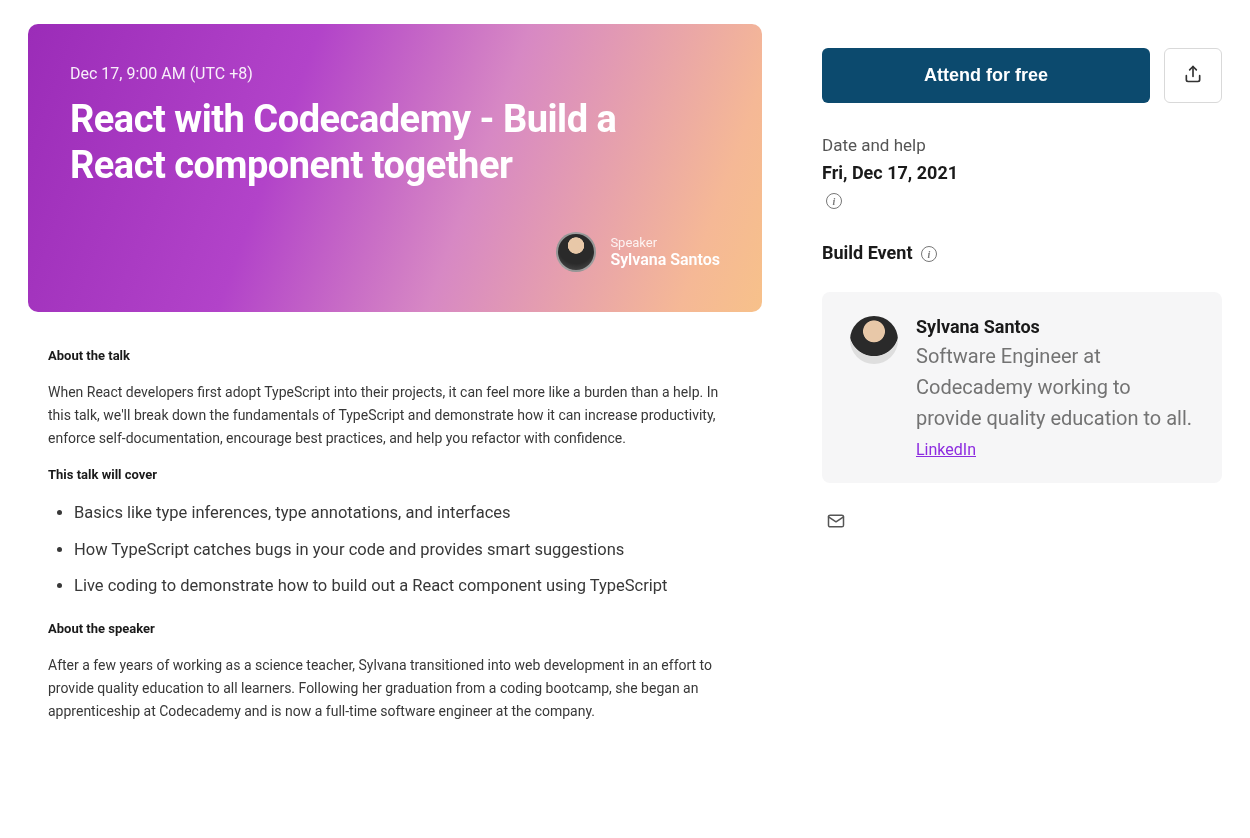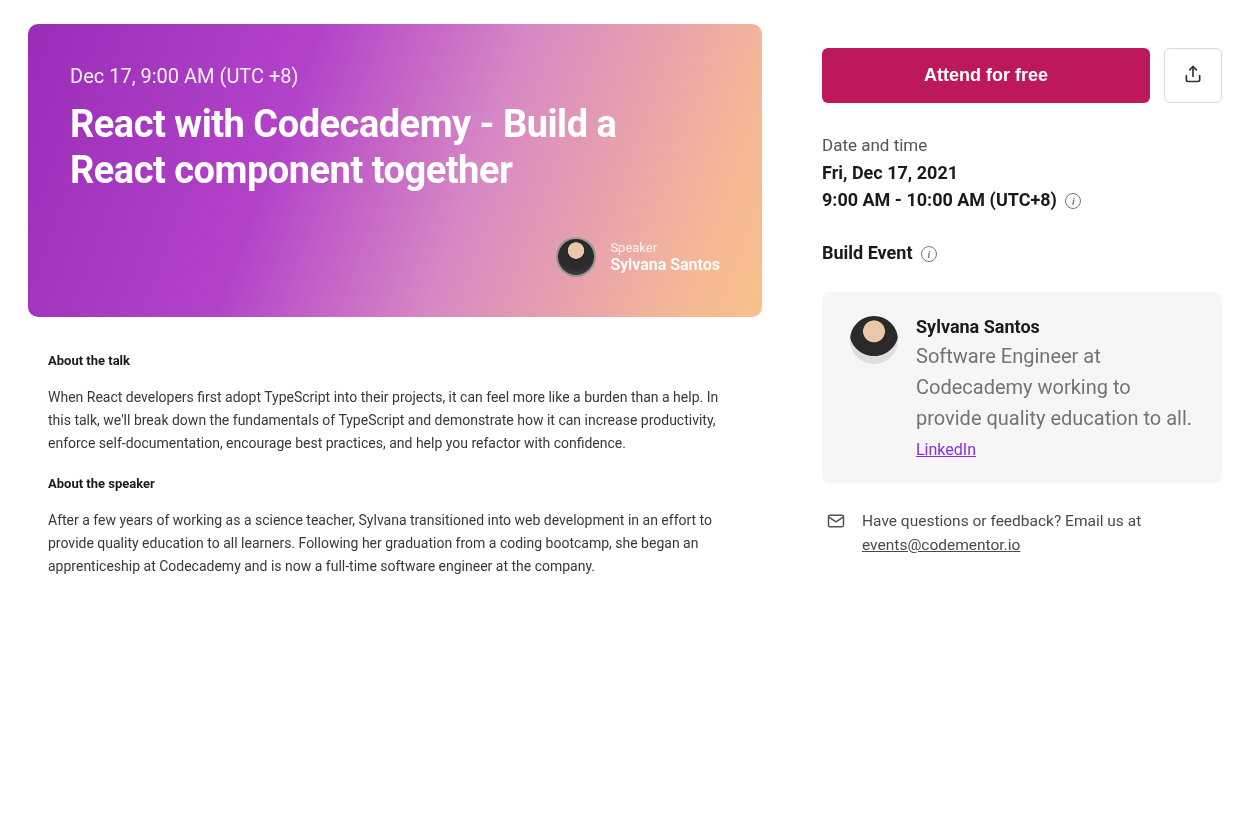--- a/index.html
+++ b/index.html
@@ -18,21 +18,21 @@
     .left-col { flex: 1 1 700px; min-width: 0; }
     .right-col { flex: 0 0 400px; }
     .hero {
       background: linear-gradient(110deg, #9b2cb8 0%, #b243c9 35%, #d788c4 60%, #f5b896 90%, #f7c18a 100%);
       border-radius: 10px;
       padding: 40px 42px;
       color: #fff;
       margin-bottom: 36px;
     }
     .hero-date {
-      font-size: 20px;
+      font-size: 16px;
       color: rgba(255,255,255,0.92);
       margin-bottom: 14px;
     }
     .hero-title {
       font-size: 38px;
       font-weight: 700;
       line-height: 1.2;
       letter-spacing: -0.5px;
       margin-bottom: 44px;
     }
@@ -101,21 +101,21 @@
       background: #8925d6;
       color: #fff;
       border: none;
       border-radius: 6px;
       font-size: 18px;
       font-weight: 600;
       padding: 17px 20px;
       cursor: pointer;
       text-align: center;
     }
-    .attend-btn { background: #be185d; }
+    .attend-btn { background: #0c4a6e; }
     .share-btn {
       width: 58px;
       border: 1px solid #d9d9d9;
       border-radius: 6px;
       background: #fff;
       display: flex;
       align-items: center;
       justify-content: center;
       cursor: pointer;
     }
@@ -190,20 +190,26 @@
           <div class="speaker-label">Speaker</div>
           <div class="speaker-name">Sylvana Santos</div>
         </div>
       </div>
     </div>
 
     <div class="content">
       <div class="section-heading">About the talk</div>
       <p class="body-text">When React developers first adopt TypeScript into their projects, it can feel more like a burden than a help. In this talk, we'll break down the fundamentals of TypeScript and demonstrate how it can increase productivity, enforce self-documentation, encourage best practices, and help you refactor with confidence.</p>
 
+      <div class="section-heading">This talk will cover</div>
+      <ul class="topics-list">
+        <li>Basics like type inferences, type annotations, and interfaces</li>
+        <li>How TypeScript catches bugs in your code and provides smart suggestions</li>
+        <li>Live coding to demonstrate how to build out a React component using TypeScript</li>
+      </ul>
 
       <div class="section-heading mt">About the speaker</div>
       <p class="body-text">After a few years of working as a science teacher, Sylvana transitioned into web development in an effort to provide quality education to all learners. Following her graduation from a coding bootcamp, she began an apprenticeship at Codecademy and is now a full-time software engineer at the company.</p>
     </div>
   </div>
 
   <div class="right-col">
     <div class="cta-row">
       <button class="attend-btn">Attend for free</button>
       <button class="share-btn">
@@ -211,24 +217,23 @@
           <svg width="20" height="20" viewBox="0 0 24 24" fill="none" stroke="#333" stroke-width="2" stroke-linecap="round" stroke-linejoin="round">
             <path d="M4 14v5a2 2 0 0 0 2 2h12a2 2 0 0 0 2-2v-5"></path>
             <polyline points="16 7 12 3 8 7"></polyline>
             <line x1="12" y1="3" x2="12" y2="15"></line>
           </svg>
         </span>
       </button>
     </div>
 
     <div class="info-block">
-      <div class="info-label">Date and time</div>
+      <div class="info-label">Date and help</div>
       <div class="info-strong">Fri, Dec 17, 2021</div>
       <div class="info-strong">
-        <span>9:00 AM - 10:00 AM (UTC+8)</span>
         <span class="inline-icons">
             <span class="info-icon">i</span>
           </span>
       </div>
     </div>
 
     <div class="info-block">
       <div class="info-strong">
         <span>Build Event</span>
         <span class="inline-icons">
@@ -246,18 +251,15 @@
       </div>
     </div>
 
     <div class="contact-row">
       <span class="mail-icon">
         <svg width="20" height="20" viewBox="0 0 24 24" fill="none" stroke="#555" stroke-width="1.8" stroke-linecap="round" stroke-linejoin="round">
           <rect x="3" y="5" width="18" height="14" rx="2"></rect>
           <polyline points="3 7 12 13 21 7"></polyline>
         </svg>
       </span>
-      <div class="contact-text">
-        <span>Have questions or feedback? Email us at </span><a>events@codementor.io</a>
-      </div>
     </div>
   </div>
 </div>
 
 </body></html>

